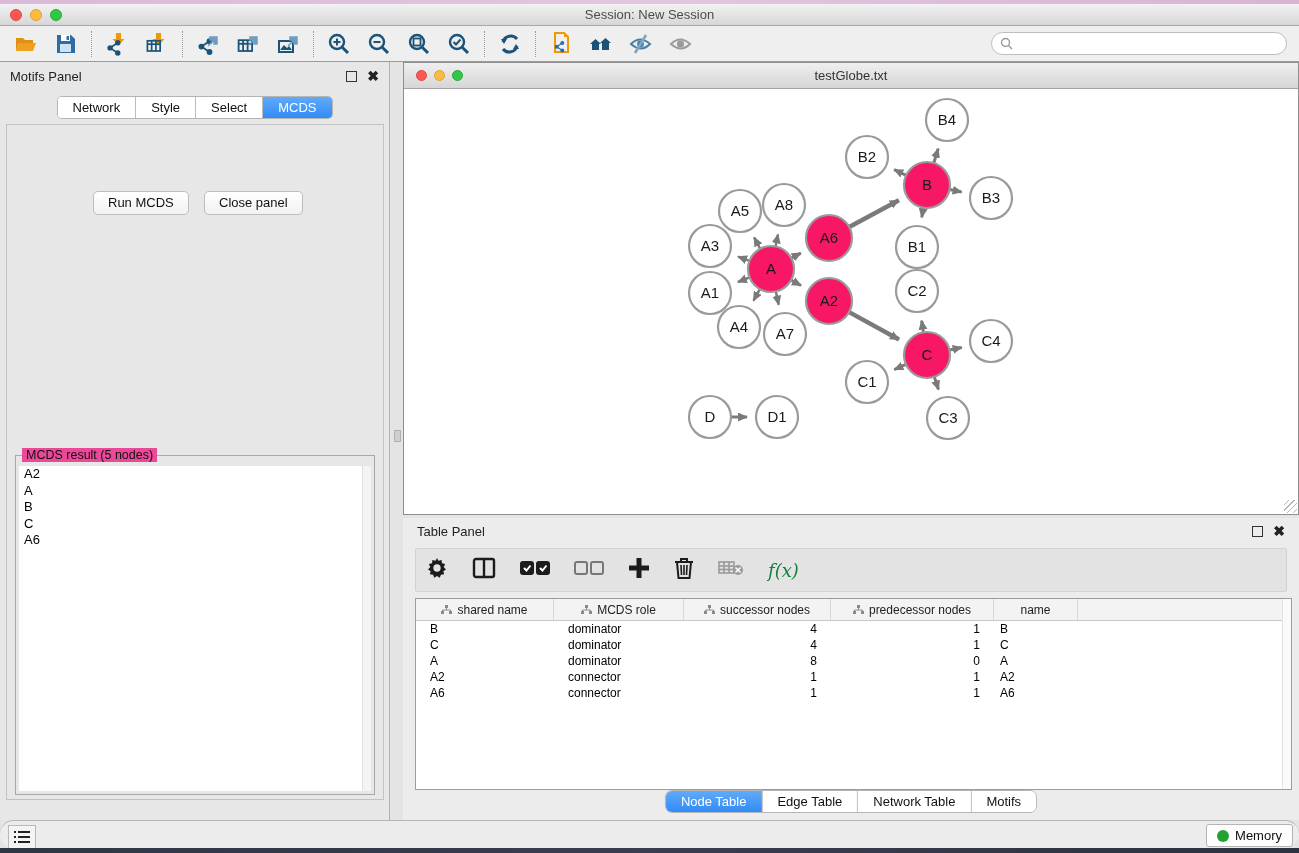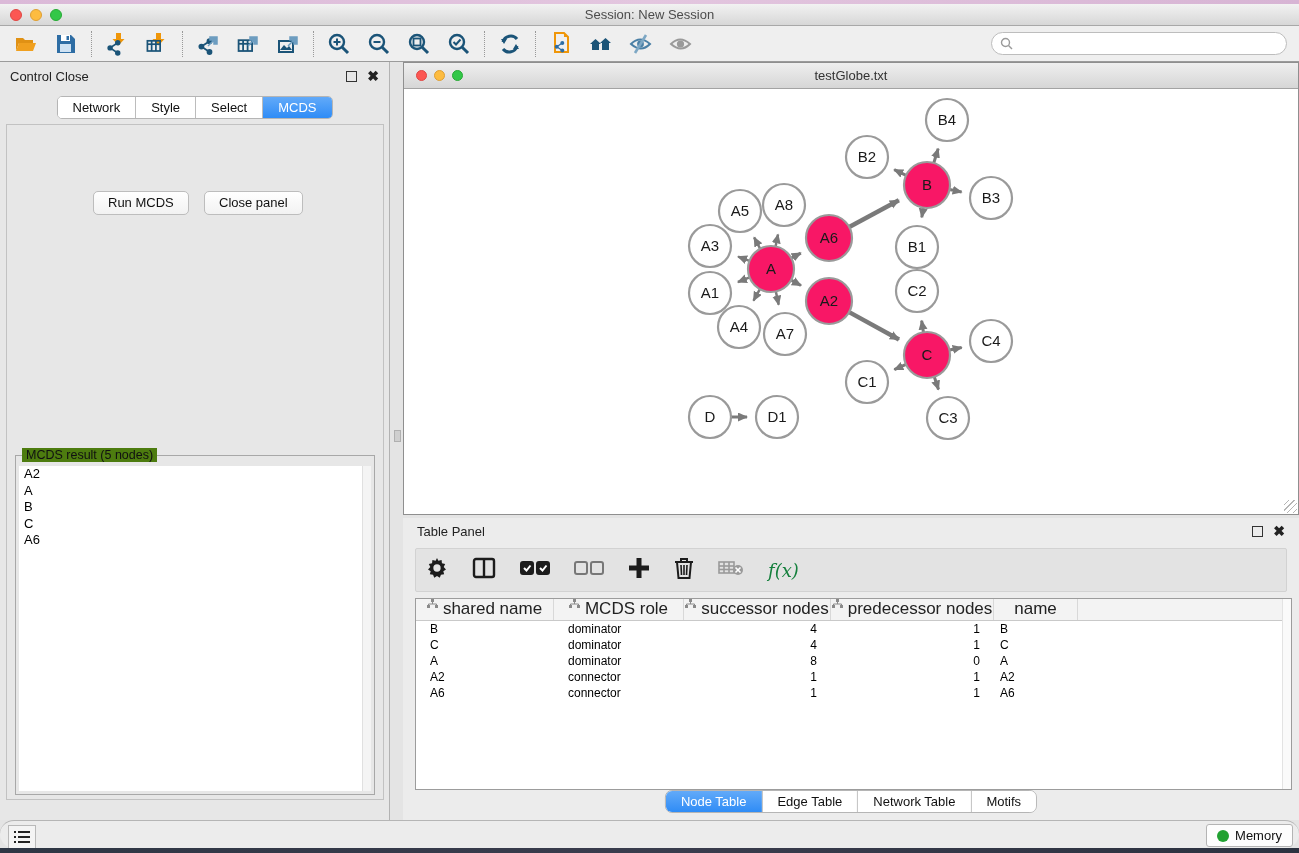--- a/index.html
+++ b/index.html
@@ -42,21 +42,21 @@
   #opt-select { position:absolute; left:36px; top:32px; width:306px; height:24px; background:#fff;
     border:1px solid #ababab; border-radius:4px; display:flex; align-items:center; font-size:13px; color:#111; }
   #opt-select .sel-text { flex:1; padding-left:8px; white-space:nowrap; }
   .stepper { width:20px; height:20px; margin-right:2px; border-radius:4px;
     background:linear-gradient(#6db1fa,#3b8df7); display:flex; flex-direction:column; align-items:center; justify-content:center; }
   .stepper span { color:#fff; font-size:7px; line-height:6px; }
   .cp-btn { position:absolute; top:66px; height:24px; background:linear-gradient(#ffffff,#f2f2f2);
     border:1px solid #bdbdbd; border-radius:5px; font-size:13px; color:#111; padding:0 14px; line-height:22px; }
   #btn-run { left:86px; } #btn-close { left:197px; }
   #mcds-fieldset { position:absolute; left:8px; top:330px; width:360px; height:340px; border:1px solid #a8a8a8; }
-  #mcds-legend { position:absolute; left:6px; top:-8px; background:#4d7c0f; padding:0 4px; font-size:12.5px; color:#111; }
+  #mcds-legend { position:absolute; left:6px; top:-8px; background:#ec4899; padding:0 4px; font-size:12.5px; color:#111; }
   #mcds-list { position:absolute; left:3px; top:10px; right:3px; bottom:3px; background:#fff; overflow:hidden; }
   #mcds-list .scroll { position:absolute; right:0; top:0; bottom:0; width:9px; background:#f4f4f4; border-left:1px solid #e0e0e0; }
   .mcds-item { font-size:13px; line-height:16.5px; padding-left:5px; color:#000; }
 
   
   #net-window { left:403px; top:62px; width:896px; height:453px; background:#fff; border:1px solid #8f8f8f; }
   #net-titlebar { position:absolute; left:0; top:0; width:100%; height:26px;
     background:linear-gradient(#efefef,#d6d6d6); border-bottom:1px solid #a3a3a3; }
   #net-titlebar .traffic { top:7px; width:11px; height:11px; }
   #net-titlebar .t-red{left:12px;} #net-titlebar .t-yellow{left:30px;} #net-titlebar .t-green{left:48px;}
@@ -68,21 +68,21 @@
 
   
   #table-panel { left:403px; top:518px; width:896px; height:302px; background:#ececec; }
   #tp-header { position:absolute; left:0; top:0; width:100%; height:26px; padding:0 14px;
     display:flex; align-items:center; font-size:13px; color:#222; }
   #tp-toolbar { position:absolute; left:12px; top:30px; width:872px; height:44px; background:#e3e3e3;
     border:1px solid #d2d2d2; border-radius:2px; display:flex; align-items:center; padding:0 10px; gap:24px; }
   .fx { font-family:"DejaVu Serif",serif; font-style:italic; font-size:18px; color:#15803d; }
   #data-table { position:absolute; left:12px; top:80px; width:877px; height:192px; background:#fff; border:1px solid #9c9c9c; overflow:hidden; }
   #tbl-header { display:flex; height:22px; background:#f3f3f3; border-bottom:1px solid #c9c9c9; }
-  .th { display:flex; justify-content:center; gap:5px; font-size:17px; color:#222;
+  .th { display:flex; align-items:center; justify-content:center; gap:5px; font-size:12px; color:#222;
     border-right:1px solid #d8d8d8; height:100%; }
   .tr { display:flex; height:16px; }
   .td { font-size:12px; color:#000; line-height:16px; white-space:nowrap; }
   #tbl-scroll { position:absolute; right:0; top:0; bottom:0; width:9px; background:#fafafa; border-left:1px solid #e3e3e3; }
   #tp-tabs { position:absolute; bottom:7px; left:50%; transform:translateX(-50%);border-radius:7px; }
 
   
   #statusbar { left:0; top:820px; width:1299px; height:28px; background:#ececec; border-top:1px solid #b5b5b5;border-radius:14px; }
   #status-list-btn { position:absolute; left:8px; top:4px; width:28px; height:24px; background:#f4f4f4;
     border:1px solid #b9b9b9; display:flex; align-items:center; justify-content:center; }
@@ -267,21 +267,21 @@
     <svg width="13" height="13" viewBox="0 0 13 13">
       <circle cx="5.5" cy="5.5" r="4" fill="none" stroke="#9a9a9a" stroke-width="1.4"></circle>
       <line x1="8.5" y1="8.5" x2="12" y2="12" stroke="#9a9a9a" stroke-width="1.4"></line>
     </svg>
     <input placeholder="" style="">
   </div>
 </div>
 
 <div id="control-panel" class="abs">
   <div id="cp-header">
-    <span>Control Close</span>
+    <span>Motifs Panel</span>
     <span class="panel-winbtns">
       <span class="float-box"></span>
       <span class="close-x">✖</span>
     </span>
   </div>
   <div id="cp-tabs" class="seg-tabs">
       <div class="seg-tab">Network</div>
       <div class="seg-tab">Style</div>
       <div class="seg-tab">Select</div>
       <div class="seg-tab sel">MCDS</div>

